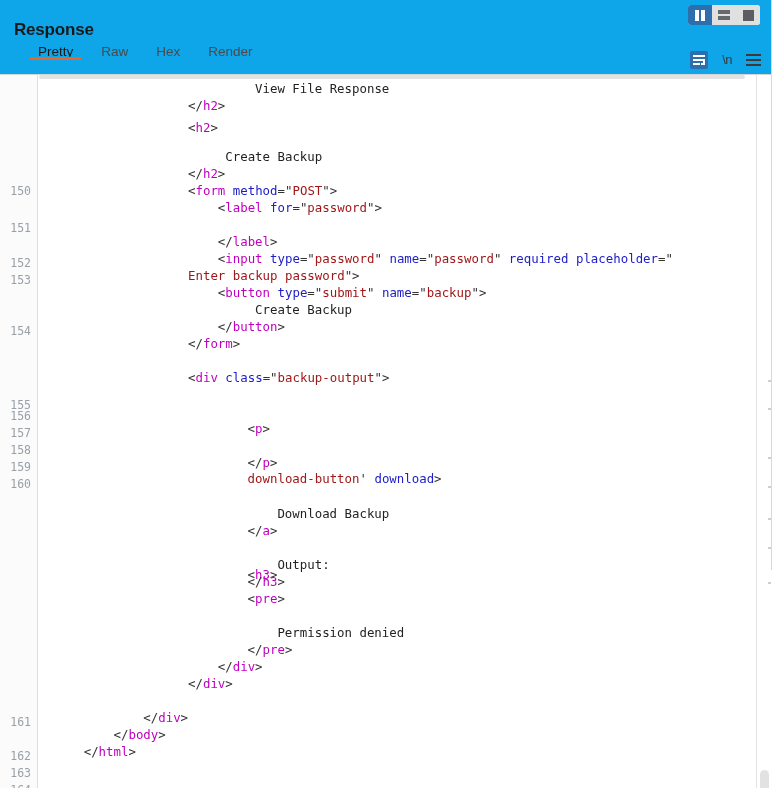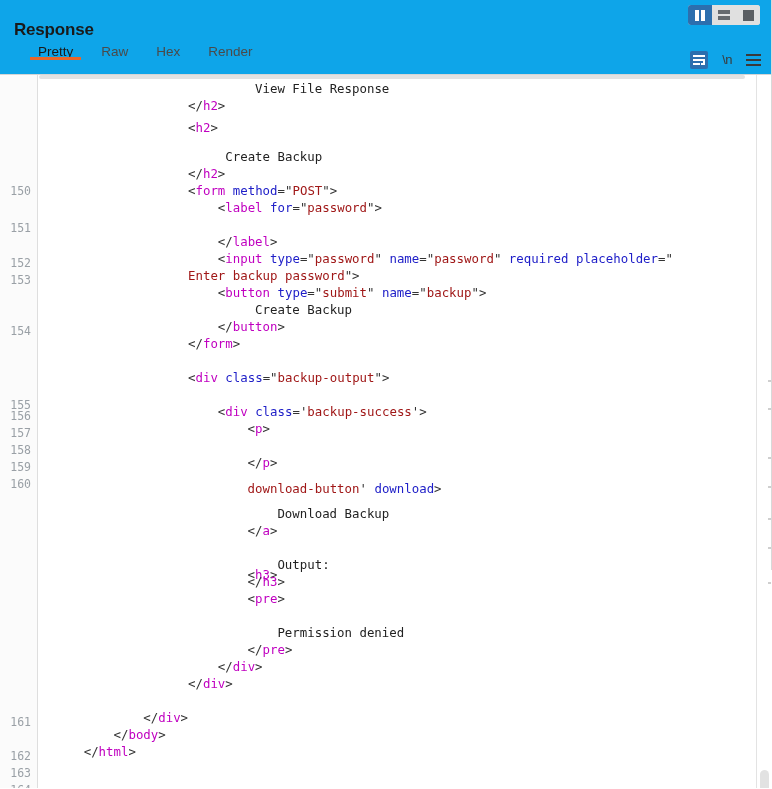--- a/index.html
+++ b/index.html
@@ -309,24 +309,23 @@
         <div class="code-line" style="top: 107px; left: 149px;"><span class="tok-punct">&lt;</span><span class="tok-tag">form</span><span class="tok-text"> </span><span class="tok-attr">method</span><span class="tok-punct">="</span><span class="tok-val">POST</span><span class="tok-punct">"&gt;</span></div>
         <div class="code-line" style="top: 124px; left: 178.8px;"><span class="tok-punct">&lt;</span><span class="tok-tag">label</span><span class="tok-text"> </span><span class="tok-attr">for</span><span class="tok-punct">="</span><span class="tok-val">password</span><span class="tok-punct">"&gt;</span></div>
         <div class="code-line" style="top: 158px; left: 178.8px;"><span class="tok-punct">&lt;/</span><span class="tok-tag">label</span><span class="tok-punct">&gt;</span></div>
         <div class="code-line" style="top: 175px; left: 178.8px;"><span class="tok-punct">&lt;</span><span class="tok-tag">input</span><span class="tok-text"> </span><span class="tok-attr">type</span><span class="tok-punct">="</span><span class="tok-val">password</span><span class="tok-punct">" </span><span class="tok-attr">name</span><span class="tok-punct">="</span><span class="tok-val">password</span><span class="tok-punct">" </span><span class="tok-attr">required</span><span class="tok-text"> </span><span class="tok-attr">placeholder</span><span class="tok-punct">="</span></div>
         <div class="code-line" style="top: 192px; left: 149px;"><span class="tok-val">Enter backup password</span><span class="tok-punct">"&gt;</span></div>
         <div class="code-line" style="top: 209px; left: 178.8px;"><span class="tok-punct">&lt;</span><span class="tok-tag">button</span><span class="tok-text"> </span><span class="tok-attr">type</span><span class="tok-punct">="</span><span class="tok-val">submit</span><span class="tok-punct">" </span><span class="tok-attr">name</span><span class="tok-punct">="</span><span class="tok-val">backup</span><span class="tok-punct">"&gt;</span></div>
         <div class="code-line" style="top: 226px; left: 216.05px;"><span class="tok-text">Create Backup</span></div>
         <div class="code-line" style="top: 243px; left: 178.8px;"><span class="tok-punct">&lt;/</span><span class="tok-tag">button</span><span class="tok-punct">&gt;</span></div>
         <div class="code-line" style="top: 260px; left: 149px;"><span class="tok-punct">&lt;/</span><span class="tok-tag">form</span><span class="tok-punct">&gt;</span></div>
         <div class="code-line" style="top: 294px; left: 149px;"><span class="tok-punct">&lt;</span><span class="tok-tag">div</span><span class="tok-text"> </span><span class="tok-attr">class</span><span class="tok-punct">="</span><span class="tok-val">backup-output</span><span class="tok-punct">"&gt;</span></div>
-        <div class="code-line" style="top: 328px; left: 178.8px;"><span class="tok-punct">&lt;</span><span class="tok-tag">div</span><span class="tok-text"> </span><span class="tok-attr">class</span><span class="tok-punct">='</span><span class="tok-val">backup-success</span><span class="tok-punct">'&gt;</span></div>
         <div class="code-line" style="top: 345px; left: 208.6px;"><span class="tok-punct">&lt;</span><span class="tok-tag">p</span><span class="tok-punct">&gt;</span></div>
         <div class="code-line" style="top: 379px; left: 208.6px;"><span class="tok-punct">&lt;/</span><span class="tok-tag">p</span><span class="tok-punct">&gt;</span></div>
-        <div class="code-line" style="top: 405px; left: 208.6px;"><span class="tok-val">download-button</span><span class="tok-punct">' </span><span class="tok-attr">download</span><span class="tok-punct">&gt;</span></div>
+        <div class="code-line" style="top: 395px; left: 208.6px;"><span class="tok-val">download-button</span><span class="tok-punct">' </span><span class="tok-attr">download</span><span class="tok-punct">&gt;</span></div>
         <div class="code-line" style="top: 430px; left: 238.4px;"><span class="tok-text">Download Backup</span></div>
         <div class="code-line" style="top: 447px; left: 208.6px;"><span class="tok-punct">&lt;/</span><span class="tok-tag">a</span><span class="tok-punct">&gt;</span></div>
         <div class="code-line" style="top: 491px; left: 208.6px;"><span class="tok-punct">&lt;</span><span class="tok-tag">h3</span><span class="tok-punct">&gt;</span></div>
         <div class="code-line" style="top: 481px; left: 238.4px;"><span class="tok-text">Output:</span></div>
         <div class="code-line" style="top: 498px; left: 208.6px;"><span class="tok-punct">&lt;/</span><span class="tok-tag">h3</span><span class="tok-punct">&gt;</span></div>
         <div class="code-line" style="top: 515px; left: 208.6px;"><span class="tok-punct">&lt;</span><span class="tok-tag">pre</span><span class="tok-punct">&gt;</span></div>
         <div class="code-line" style="top: 549px; left: 238.4px;"><span class="tok-text">Permission denied</span></div>
         <div class="code-line" style="top: 566px; left: 208.6px;"><span class="tok-punct">&lt;/</span><span class="tok-tag">pre</span><span class="tok-punct">&gt;</span></div>
         <div class="code-line" style="top: 583px; left: 178.8px;"><span class="tok-punct">&lt;/</span><span class="tok-tag">div</span><span class="tok-punct">&gt;</span></div>
         <div class="code-line" style="top: 600px; left: 149px;"><span class="tok-punct">&lt;/</span><span class="tok-tag">div</span><span class="tok-punct">&gt;</span></div>

